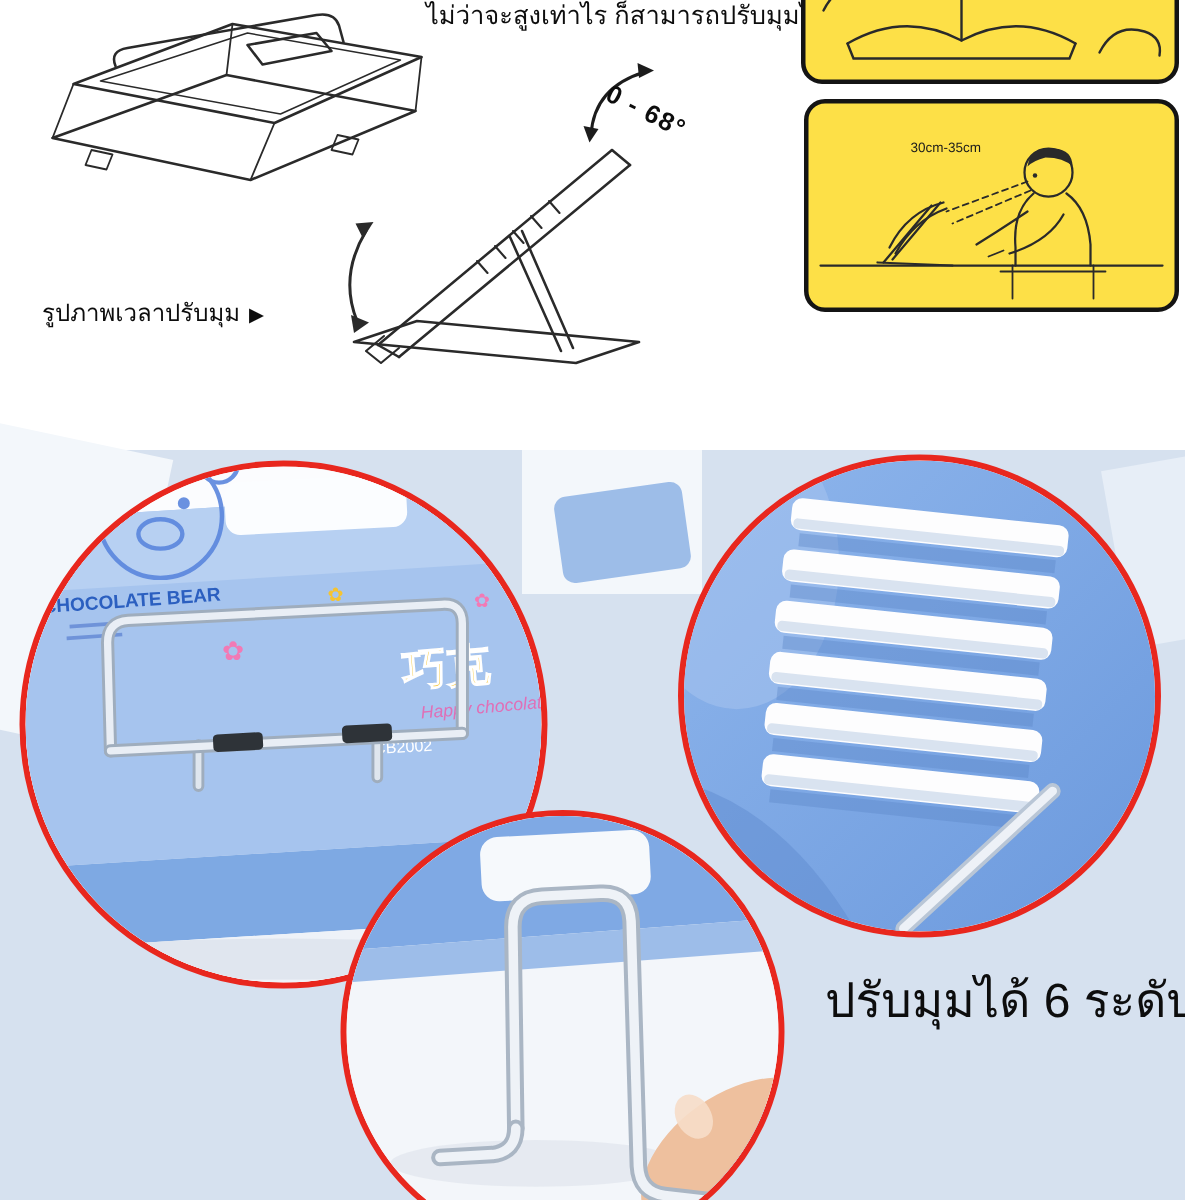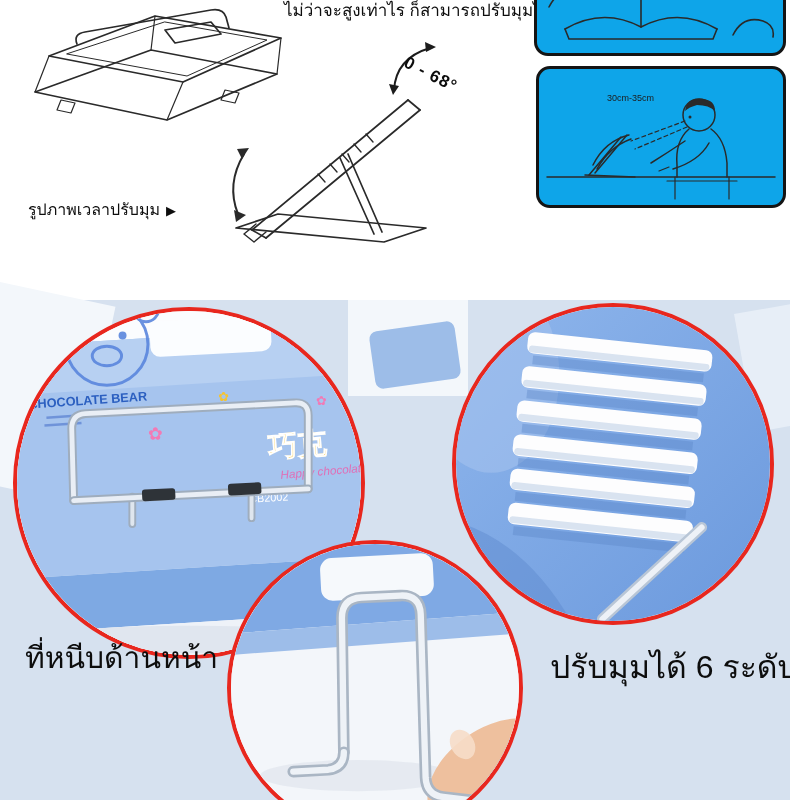--- a/index.html
+++ b/index.html
@@ -3,21 +3,21 @@
 <meta charset="utf-8">
 <style>
   * { margin:0; padding:0; box-sizing:border-box; }
   html,body { background:#fff; }
   body { font-family:"Liberation Sans","DejaVu Sans",sans-serif; color:#101010; }
   .page { position:relative; width:790px; height:800px; overflow:hidden; background:#fff; }
   .abs { position:absolute; }
   .top-section { position:absolute; left:0; top:0; width:790px; height:300px; background:#fff; }
   .bottom-section { position:absolute; left:0; top:300px; width:790px; height:500px;
                     background:var(--bottom-bg,#d6e1ef); }
-  .sketch-box { border:3px solid #141414; border-radius:14px; background:#0ea5e9; overflow:hidden; }
+  .sketch-box { border:3px solid #141414; border-radius:14px; background:#fde047; overflow:hidden; }
   .thai-text { color:#0d0d0d; line-height:1.35; white-space:nowrap; }
   .headline { font-size:17px; }
   .angle-label { font-size:17px; letter-spacing:1px; font-weight:600;
                  transform:rotate(27deg); transform-origin:left top; }
   .caption { font-size:16px; }
   .caption .tri { font-size:13px; margin-left:6px; }
   .callout { position:absolute; border-radius:50%; overflow:hidden; background:#fff;
              border:4px solid var(--callout-ring,#e8271e); }
   .callout svg { display:block; width:100%; height:100%; }
   .big-label { font-size:30px; }
@@ -224,16 +224,15 @@
         </g>
         <g fill="none" stroke-linecap="round" stroke-linejoin="round">
           <path d="M116,214 L114,76 Q114,56 134,55 L174,53 Q194,52 195,72 L200,240 Q201,258 218,260 L252,264" stroke="#aab6c4" stroke-width="12"></path>
           <path d="M116,214 L114,76 Q114,56 134,55 L174,53 Q194,52 195,72 L200,240 Q201,258 218,260 L252,264" stroke="#eef2f7" stroke-width="6.5"></path>
           <path d="M116,214 Q116,230 100,232 L64,234" stroke="#aab6c4" stroke-width="12"></path>
           <path d="M116,214 Q116,230 100,232 L64,234" stroke="#eef2f7" stroke-width="6.5"></path>
         </g>
       </svg>
     </div>
 
-    <div class="abs thai-text big-label z3" style="left:25px; top:338px;">ที่หนีบด้านหน้า</div>
     <div class="abs thai-text big-label right z3" style="left:550px; top:346px;">ปรับมุมได้ 6 ระดับ</div>
   </div>
 </div>
 
 </body></html>

